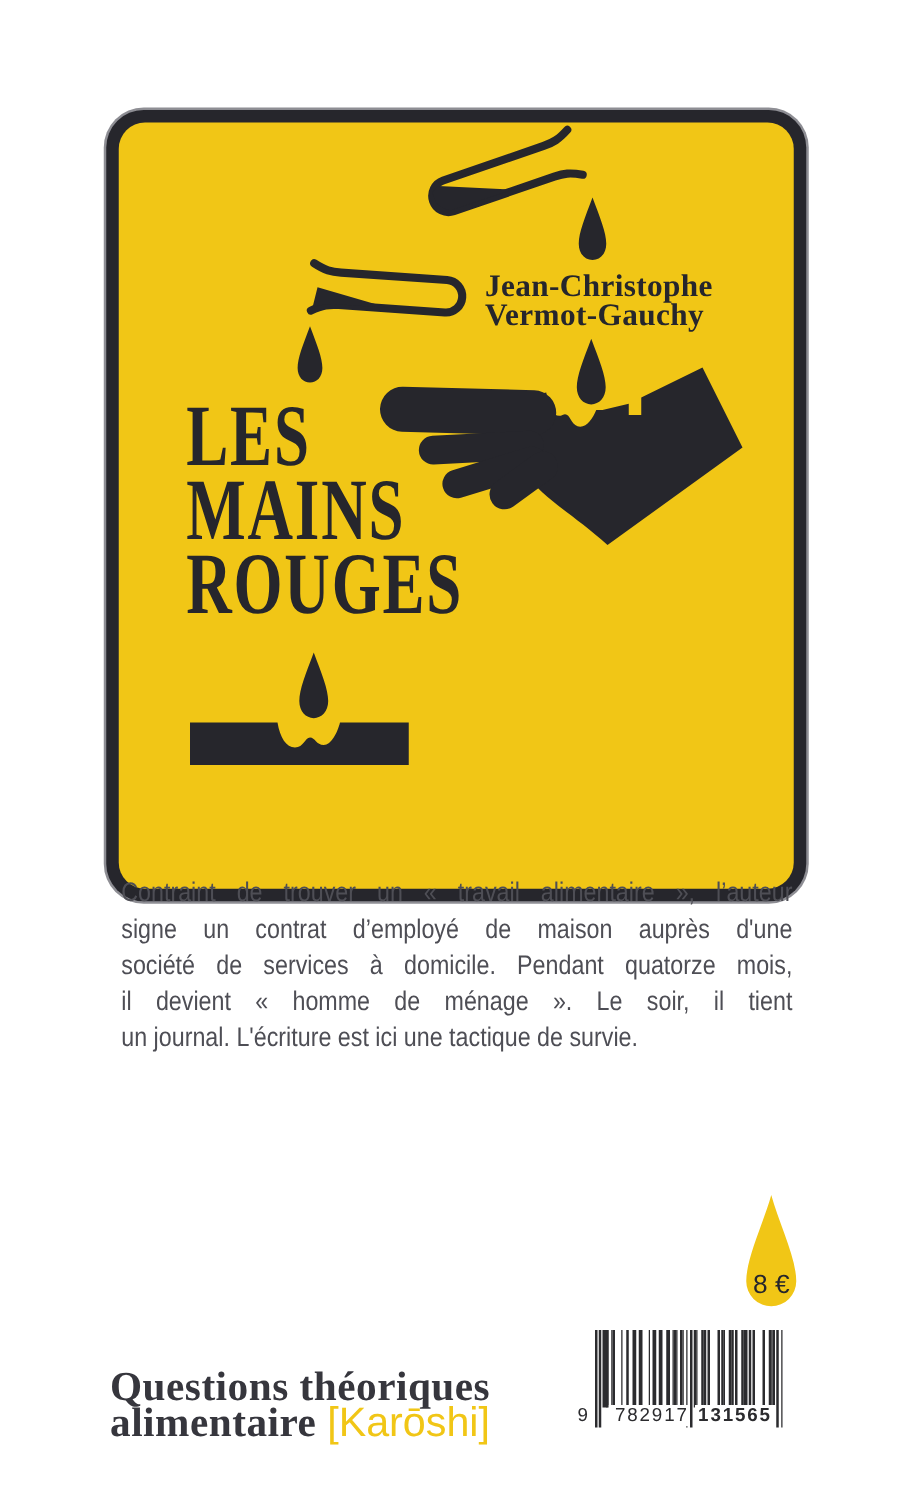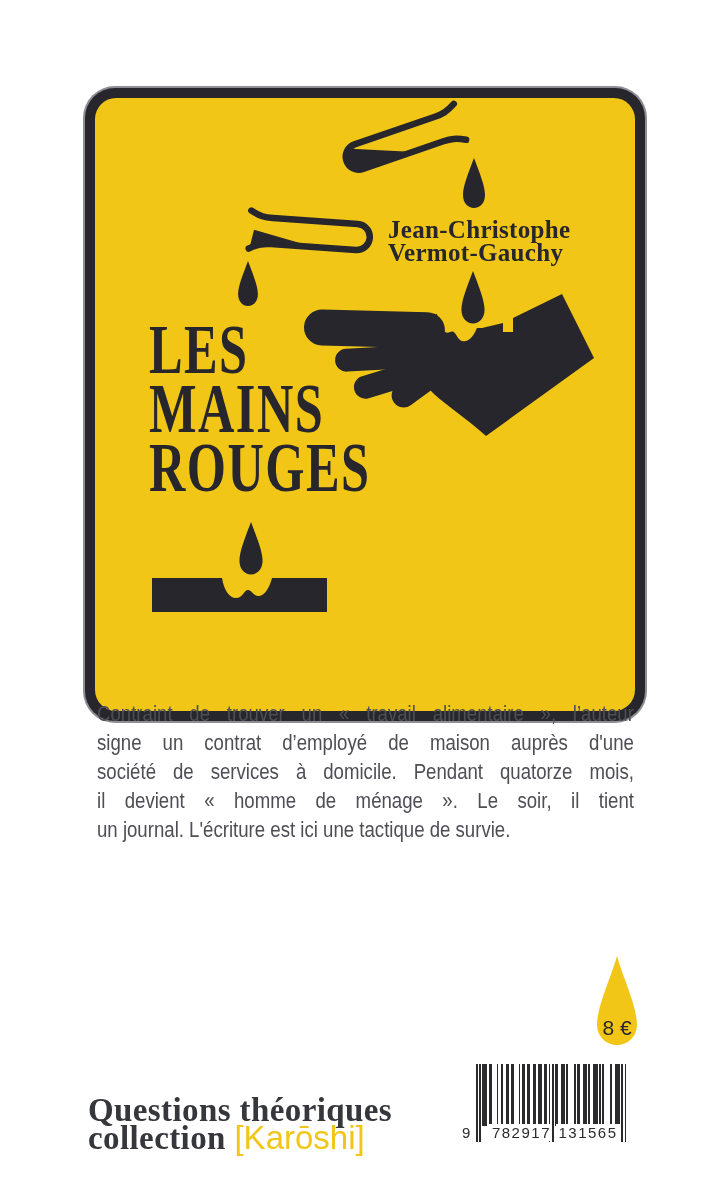--- a/index.html
+++ b/index.html
@@ -58,21 +58,21 @@
     position:absolute;left:462px;top:1058px;width:180px;height:94px;
     background:var(--paper);
   }
   .barcode .bar{position:absolute;top:6px;width:1.7px;background:var(--barcode);}
   .bc-digit{
     position:absolute;top:66px;font-size:15px;letter-spacing:1.5px;
     color:var(--barcode);background:var(--paper);line-height:17px;
   }
   .bc-lead{left:0px;}
   .bc-g1{left:25px;width:64px;text-align:right;}
-  .bc-g2{left:94px;width:64px;text-align:center;}
+  .bc-g2{left:94px;width:64px;text-align:center;font-weight:bold;}
 
   
   .publisher{
     position:absolute;left:88px;top:1096px;
     font-family:"Liberation Serif","DejaVu Serif",serif;font-weight:bold;
     font-size:33px;line-height:28px;letter-spacing:.4px;color:var(--publisher);
     white-space:nowrap;
   }
   .karoshi{
     font-family:"Liberation Sans","DejaVu Sans",sans-serif;font-weight:normal;
@@ -206,16 +206,16 @@
         <div class="bar" style="left:159.36px;height:78px"></div>
         <div class="bar" style="left:162.52px;height:78px"></div>
       </div>
     <span class="bc-digit bc-lead">9</span>
     <span class="bc-digit bc-g1">782917</span>
     <span class="bc-digit bc-g2">131565</span>
   </div>
 
   <div class="publisher">
     <div>Questions théoriques</div>
-    <div><span>collection </span><span class="karoshi">[Karōshi]</span></div>
+    <div><span>alimentaire </span><span class="karoshi">[Karōshi]</span></div>
   </div>
 
 </div>
 
 </body></html>

